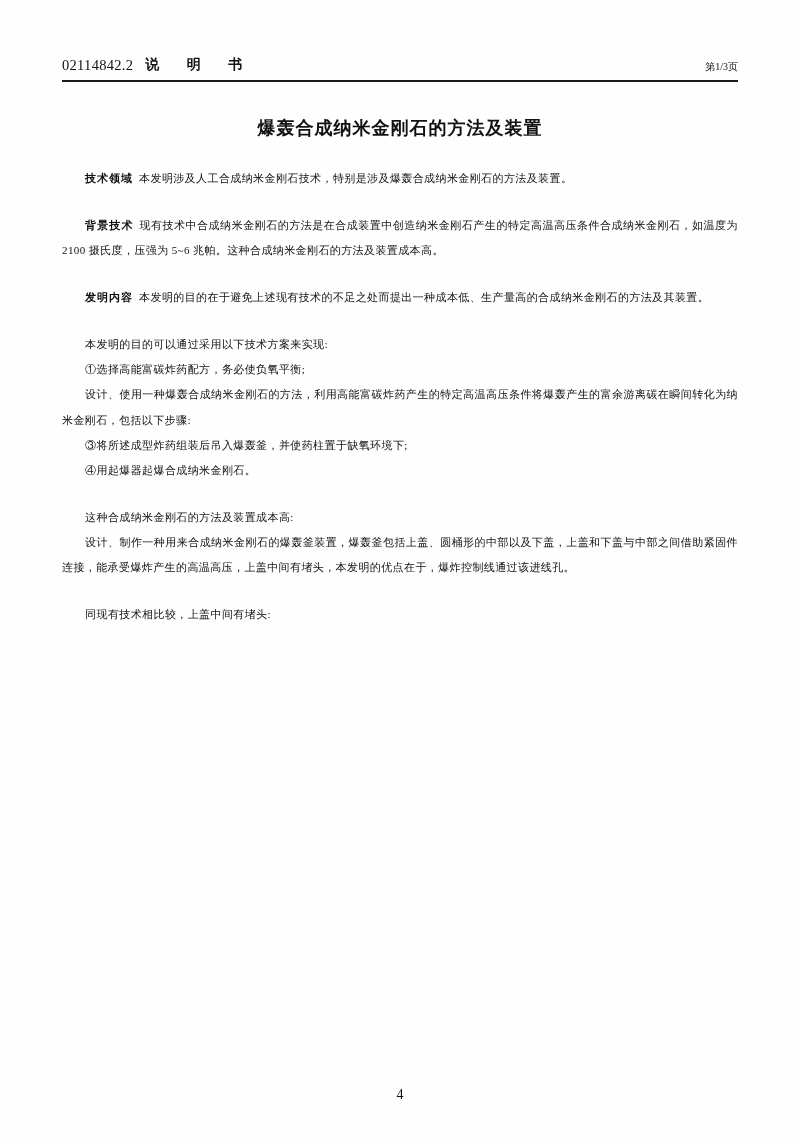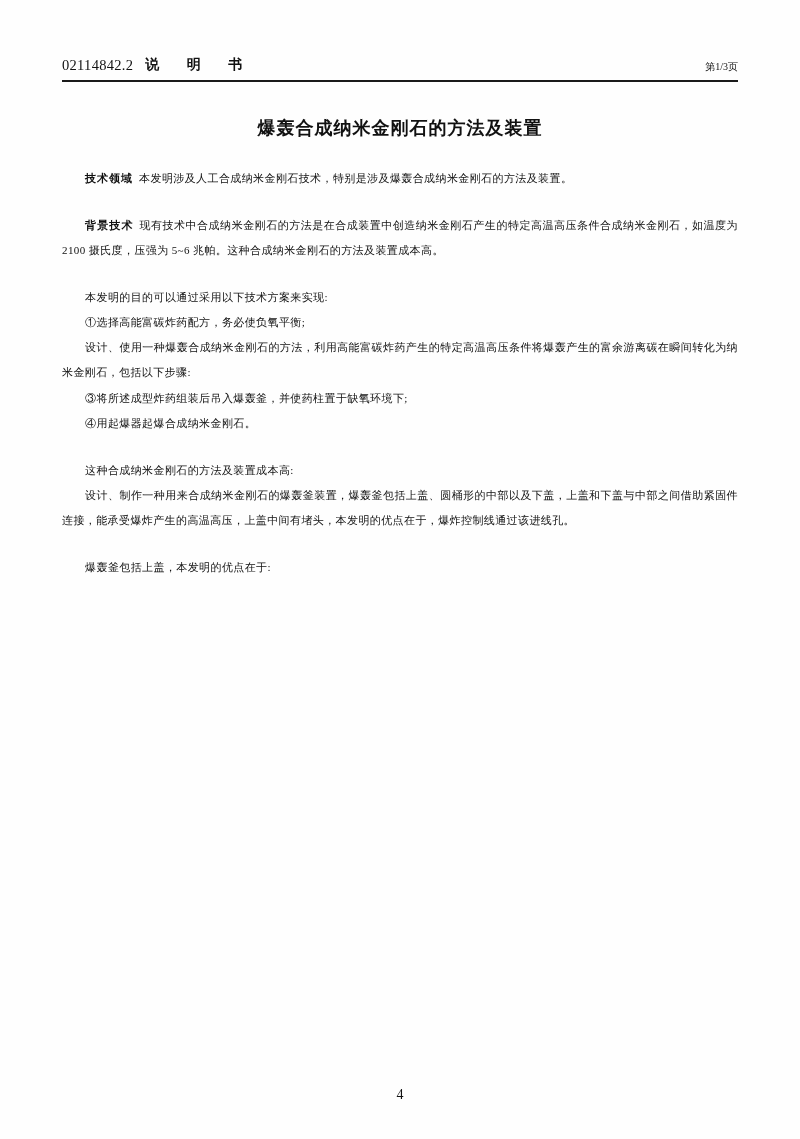--- a/index.html
+++ b/index.html
@@ -118,34 +118,37 @@
   <div class="body-text">
 
     <p class="para indent gap">
       <span class="lead">技术领域</span><span>本发明涉及人工合成纳米金刚石技术，特别是涉及爆轰合成纳米金刚石的方法及装置。</span>
     </p>
 
     <p class="para indent gap-lg">
       <span class="lead">背景技术</span><span>现有技术中合成纳米金刚石的方法是在合成装置中创造纳米金刚石产生的特定高温高压条件合成纳米金刚石，如温度为 2100 摄氏度，压强为 5~6 兆帕。这种合成纳米金刚石的方法及装置成本高。</span>
     </p>
 
+    <p class="para indent gap-lg">
+      <span class="lead">发明内容</span><span>本发明的目的在于避免上述现有技术的不足之处而提出一种成本低、生产量高的合成纳米金刚石的方法及其装置。</span>
+    </p>
 
     <p class="para indent gap-lg">本发明的目的可以通过采用以下技术方案来实现:</p>
 
     <p class="para list-item">①选择高能富碳炸药配方，务必使负氧平衡;</p>
 
     <p class="para indent">设计、使用一种爆轰合成纳米金刚石的方法，利用高能富碳炸药产生的特定高温高压条件将爆轰产生的富余游离碳在瞬间转化为纳米金刚石，包括以下步骤:</p>
     <p class="para list-item">③将所述成型炸药组装后吊入爆轰釜，并使药柱置于缺氧环境下;</p>
     <p class="para list-item">④用起爆器起爆合成纳米金刚石。</p>
 
     <p class="para indent gap-lg">这种合成纳米金刚石的方法及装置成本高:</p>
 
     <p class="para indent">设计、制作一种用来合成纳米金刚石的爆轰釜装置，爆轰釜包括上盖、圆桶形的中部以及下盖，上盖和下盖与中部之间借助紧固件连接，能承受爆炸产生的高温高压，上盖中间有堵头，本发明的优点在于，爆炸控制线通过该进线孔。</p>
 
-    <p class="para indent gap-lg">爆轰釜包括上盖，本发明的优点在于:</p>
+    <p class="para indent gap-lg">同现有技术相比较，上盖中间有堵头:</p>
 
   </div>
 
   <div class="footer">
     <span>4</span>
   </div>
 
 </div>
 
 </body></html>

